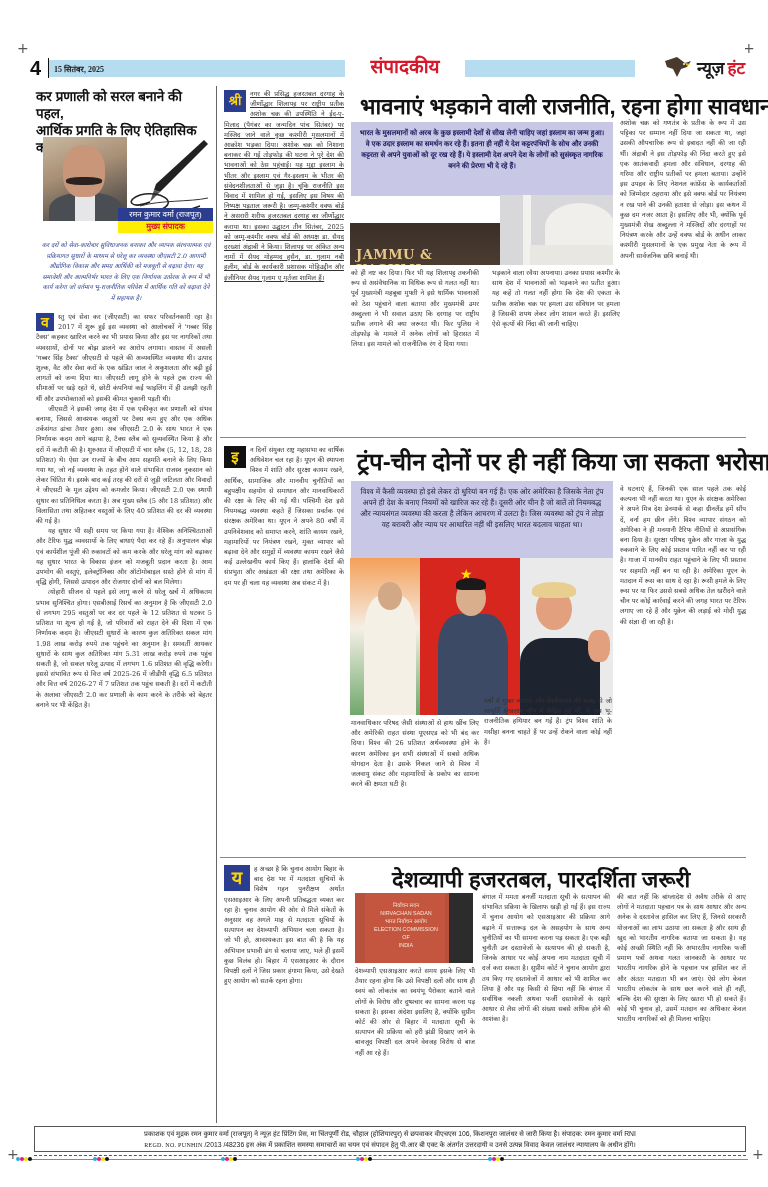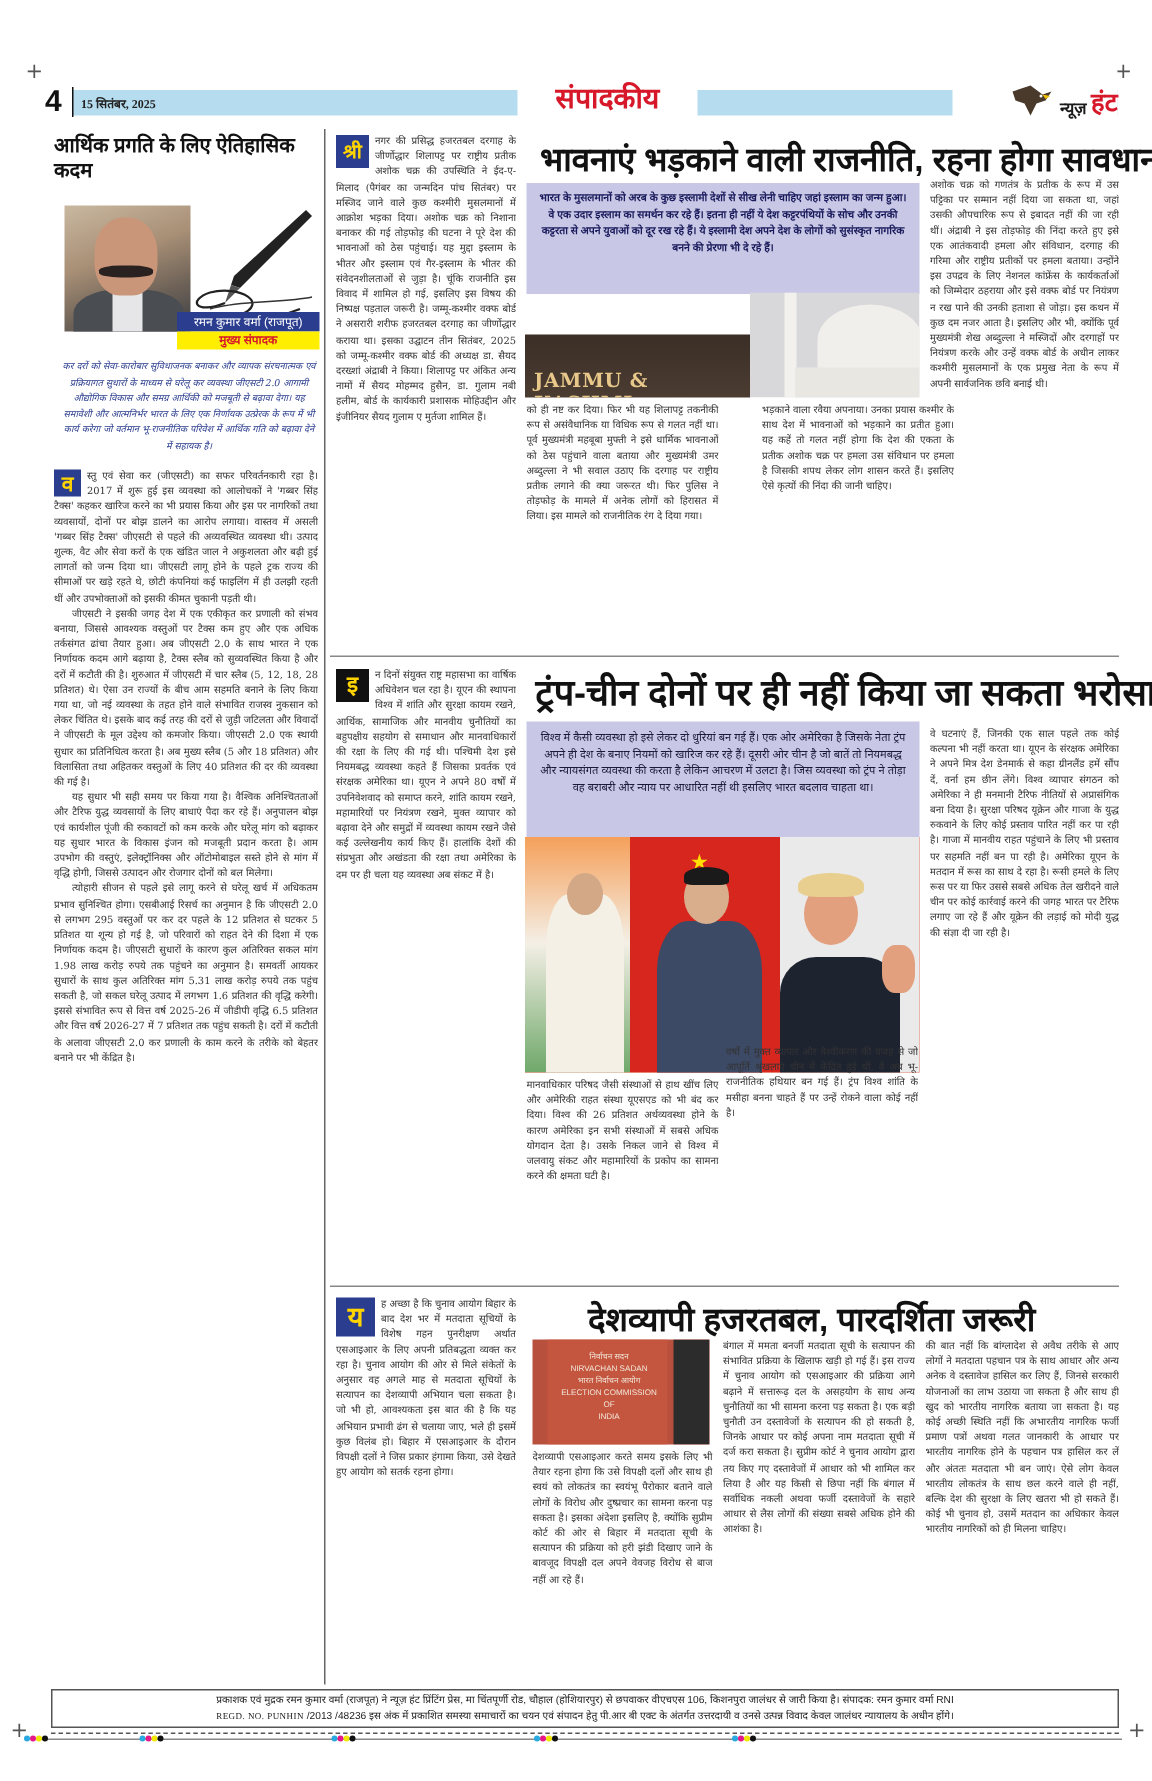--- a/index.html
+++ b/index.html
@@ -8,21 +8,21 @@
 
   
   .hdr{position:absolute;left:30px;top:57px;width:715px;height:22px;display:flex;align-items:center;}
   .hdr .pageno{font-family:"Liberation Sans",sans-serif;font-weight:bold;font-size:20px;color:#111;width:14px;}
   .hdr .band{position:absolute;left:18px;right:0;top:3px;height:17px;background:#b5ddef;}
   .hdr .sep{position:absolute;left:18px;top:1px;width:1px;height:20px;background:#111;z-index:2;}
   .hdr .date{position:absolute;left:24px;top:6px;font-size:8px;font-family:Liberation Serif, serif;font-weight:bold;color:#222;z-index:2;}
   .hdr .section{position:absolute;left:315px;top:-2px;width:120px;height:24px;background:#fff;text-align:center;color:#d6182a;font-family:"Liberation Sans",sans-serif;font-weight:bold;font-size:19px;z-index:2;line-height:24px;}
   .hdr .brand{position:absolute;right:0;top:-10px;width:110px;height:32px;background:#fff;z-index:2;display:flex;align-items:flex-end;justify-content:flex-end;}
   .brand .logo-bird{width:30px;height:24px;margin-right:4px;}
-  .brand .name{font-family:"Liberation Sans",sans-serif;font-weight:bold;font-size:11px;color:#1a1a1a;}
+  .brand .name{font-family:"Liberation Sans",sans-serif;font-weight:bold;font-size:17px;color:#1a1a1a;}
   .brand .name2{font-family:"Liberation Sans",sans-serif;font-weight:bold;font-size:17px;color:#d6182a;margin-left:3px;}
 
   .vline{position:absolute;width:1px;background:#666;}
   .hline{position:absolute;height:1px;background:#888;}
 
   
   .lhead{position:absolute;left:36px;top:88px;width:176px;font-family:"Liberation Sans",sans-serif;font-weight:bold;font-size:13.5px;line-height:17px;color:#111;}
   .photo{position:absolute;left:43px;top:137px;width:84px;height:84px;background:linear-gradient(160deg,#c9b8a0 0%,#a88f76 40%,#6f6358 70%,#3d3f44 100%);overflow:hidden;}
   .photo .face{position:absolute;left:20px;top:8px;width:42px;height:52px;border-radius:45% 45% 40% 40%;background:#c9967a;}
   .photo .mst{position:absolute;left:23px;top:40px;width:36px;height:8px;background:#2a2220;border-radius:40%;}
@@ -104,20 +104,21 @@
     <span class="name">न्यूज़</span>
     <span class="name2">हंट</span>
   </div>
 </div>
 
 <div class="vline" style="left:216px;top:86px;height:1037px;"></div>
 <div class="hline" style="left:220px;top:437px;width:526px;"></div>
 <div class="hline" style="left:220px;top:857px;width:526px;"></div>
 
 <div class="lhead">
+  <div>कर प्रणाली को सरल बनाने की पहल,</div>
   <div>आर्थिक प्रगति के लिए ऐतिहासिक कदम</div>
 </div>
 <div class="photo">
   <div class="body"></div>
     <div class="shirt"></div>
     <div class="face"></div>
     <div class="mst"></div>
 </div>
 <svg class="pen" viewBox="0 0 92 80">
   <path d="M88 4 L40 52 L34 50 L36 44 L84 0 Z" fill="#222"></path>
@@ -130,39 +131,39 @@
 <div class="lquote">कर दरों को सेवा-कारोबार सुविधाजनक बनाकर और व्यापक संरचनात्मक एवं प्रक्रियागत सुधारों के माध्यम से घरेलू कर व्यवस्था जीएसटी 2.0 आगामी औद्योगिक विकास और समग्र आर्थिकी को मजबूती से बढ़ावा देगा। यह समावेशी और आत्मनिर्भर भारत के लिए एक निर्णायक उत्प्रेरक के रूप में भी कार्य करेगा जो वर्तमान भू-राजनीतिक परिवेश में आर्थिक गति को बढ़ावा देने में सहायक है।</div>
 
 <div class="body" style="position:absolute;left:36px;top:312px;width:176px;height:810px;overflow:hidden;">
   <span class="dropcap dc-blue" style="width:18px;height:18px;font-size:14px;line-height:18px;">व</span>
   <p style="display:inline;">स्तु एवं सेवा कर (जीएसटी) का सफर परिवर्तनकारी रहा है। 2017 में शुरू हुई इस व्यवस्था को आलोचकों ने 'गब्बर सिंह टैक्स' कहकर खारिज करने का भी प्रयास किया और इस पर नागरिकों तथा व्यवसायों, दोनों पर बोझ डालने का आरोप लगाया। वास्तव में असली 'गब्बर सिंह टैक्स' जीएसटी से पहले की अव्यवस्थित व्यवस्था थी। उत्पाद शुल्क, वैट और सेवा करों के एक खंडित जाल ने अकुशलता और बढ़ी हुई लागतों को जन्म दिया था। जीएसटी लागू होने के पहले ट्रक राज्य की सीमाओं पर खड़े रहते थे, छोटी कंपनियां कई फाइलिंग में ही उलझी रहती थीं और उपभोक्ताओं को इसकी कीमत चुकानी पड़ती थी।</p>
   <p style="text-indent:12px;">जीएसटी ने इसकी जगह देश में एक एकीकृत कर प्रणाली को संभव बनाया, जिससे आवश्यक वस्तुओं पर टैक्स कम हुए और एक अधिक तर्कसंगत ढांचा तैयार हुआ। अब जीएसटी 2.0 के साथ भारत ने एक निर्णायक कदम आगे बढ़ाया है, टैक्स स्लैब को सुव्यवस्थित किया है और दरों में कटौती की है। शुरुआत में जीएसटी में चार स्लैब (5, 12, 18, 28 प्रतिशत) थे। ऐसा उन राज्यों के बीच आम सहमति बनाने के लिए किया गया था, जो नई व्यवस्था के तहत होने वाले संभावित राजस्व नुकसान को लेकर चिंतित थे। इसके बाद कई तरह की दरों से जुड़ी जटिलता और विवादों ने जीएसटी के मूल उद्देश्य को कमजोर किया। जीएसटी 2.0 एक स्थायी सुधार का प्रतिनिधित्व करता है। अब मुख्य स्लैब (5 और 18 प्रतिशत) और विलासिता तथा अहितकर वस्तुओं के लिए 40 प्रतिशत की दर की व्यवस्था की गई है।</p>
   <p style="text-indent:12px;">यह सुधार भी सही समय पर किया गया है। वैश्विक अनिश्चितताओं और टैरिफ युद्ध व्यवसायों के लिए बाधाएं पैदा कर रहे हैं। अनुपालन बोझ एवं कार्यशील पूंजी की रुकावटों को कम करके और घरेलू मांग को बढ़ाकर यह सुधार भारत के विकास इंजन को मजबूती प्रदान करता है। आम उपभोग की वस्तुएं, इलेक्ट्रॉनिक्स और ऑटोमोबाइल सस्ते होने से मांग में वृद्धि होगी, जिससे उत्पादन और रोजगार दोनों को बल मिलेगा।</p>
   <p style="text-indent:12px;">त्योहारी सीजन से पहले इसे लागू करने से घरेलू खर्च में अधिकतम प्रभाव सुनिश्चित होगा। एसबीआई रिसर्च का अनुमान है कि जीएसटी 2.0 से लगभग 295 वस्तुओं पर कर दर पहले के 12 प्रतिशत से घटकर 5 प्रतिशत या शून्य हो गई है, जो परिवारों को राहत देने की दिशा में एक निर्णायक कदम है। जीएसटी सुधारों के कारण कुल अतिरिक्त सकल मांग 1.98 लाख करोड़ रुपये तक पहुंचने का अनुमान है। समवर्ती आयकर सुधारों के साथ कुल अतिरिक्त मांग 5.31 लाख करोड़ रुपये तक पहुंच सकती है, जो सकल घरेलू उत्पाद में लगभग 1.6 प्रतिशत की वृद्धि करेगी। इससे संभावित रूप से वित्त वर्ष 2025-26 में जीडीपी वृद्धि 6.5 प्रतिशत और वित्त वर्ष 2026-27 में 7 प्रतिशत तक पहुंच सकती है। दरों में कटौती के अलावा जीएसटी 2.0 कर प्रणाली के काम करने के तरीके को बेहतर बनाने पर भी केंद्रित है।</p>
 </div>
 
-<div class="body" style="position:absolute;left:224px;top:89px;width:120px;height:345px;overflow:hidden;">
+<div class="body" style="position:absolute;left:224px;top:89px;width:120px;height:345px;overflow:hidden;text-decoration:underline;">
   <span class="dropcap dc-blue" style="width:22px;height:22px;font-size:13px;line-height:22px;">श्री</span>
   <span>नगर की प्रसिद्ध हजरतबल दरगाह के जीर्णोद्धार शिलापट्ट पर राष्ट्रीय प्रतीक अशोक चक्र की उपस्थिति ने ईद-ए-मिलाद (पैगंबर का जन्मदिन पांच सितंबर) पर मस्जिद जाने वाले कुछ कश्मीरी मुसलमानों में आक्रोश भड़का दिया। अशोक चक्र को निशाना बनाकर की गई तोड़फोड़ की घटना ने पूरे देश की भावनाओं को ठेस पहुंचाई। यह मुद्दा इस्लाम के भीतर और इस्लाम एवं गैर-इस्लाम के भीतर की संवेदनशीलताओं से जुड़ा है। चूंकि राजनीति इस विवाद में शामिल हो गई, इसलिए इस विषय की निष्पक्ष पड़ताल जरूरी है। जम्मू-कश्मीर वक्फ बोर्ड ने असरारी शरीफ हजरतबल दरगाह का जीर्णोद्धार कराया था। इसका उद्घाटन तीन सितंबर, 2025 को जम्मू-कश्मीर वक्फ बोर्ड की अध्यक्ष डा. सैयद दरख्शां अंद्राबी ने किया। शिलापट्ट पर अंकित अन्य नामों में सैयद मोहम्मद हुसैन, डा. गुलाम नबी हलीम, बोर्ड के कार्यकारी प्रशासक मोहिउद्दीन और इंजीनियर सैयद गुलाम ए मुर्तजा शामिल हैं।</span>
 </div>
 <div class="ahead" style="left:360px;top:90px;font-size:22px;">भावनाएं भड़काने वाली राजनीति, रहना होगा सावधान</div>
 <div class="pull" style="left:351px;top:122px;width:262px;height:74px;">भारत के मुसलमानों को अरब के कुछ इस्लामी देशों से सीख लेनी चाहिए जहां इस्लाम का जन्म हुआ। वे एक उदार इस्लाम का समर्थन कर रहे हैं। इतना ही नहीं ये देश कट्टरपंथियों के सोच और उनकी कट्टरता से अपने युवाओं को दूर रख रहे हैं। ये इस्लामी देश अपने देश के लोगों को सुसंस्कृत नागरिक बनने की प्रेरणा भी दे रहे हैं।</div>
 <div class="img-kashmir">
   <div class="board">
       <span class="t1">JAMMU &amp; KASHMI</span>
       <span class="t2">Reconstruction And Re</span>
       <span class="t3">Assari Sharief Haz</span>
     </div>
   <div class="sky"></div>
     <div class="minaret"></div>
     <div class="dome"></div>
     <div class="base"></div>
 </div>
 <div class="body" style="position:absolute;left:351px;top:268px;width:128px;height:166px;overflow:hidden;">को ही नष्ट कर दिया। फिर भी यह शिलापट्ट तकनीकी रूप से असंवैधानिक या विधिक रूप से गलत नहीं था। पूर्व मुख्यमंत्री महबूबा मुफ्ती ने इसे धार्मिक भावनाओं को ठेस पहुंचाने वाला बताया और मुख्यमंत्री उमर अब्दुल्ला ने भी सवाल उठाए कि दरगाह पर राष्ट्रीय प्रतीक लगाने की क्या जरूरत थी। फिर पुलिस ने तोड़फोड़ के मामले में अनेक लोगों को हिरासत में लिया। इस मामले को राजनीतिक रंग दे दिया गया।</div>
-<div class="body" style="position:absolute;left:508px;top:268px;width:128px;height:166px;overflow:hidden;">भड़काने वाला रवैया अपनाया। उनका प्रयास कश्मीर के साथ देश में भावनाओं को भड़काने का प्रतीत हुआ। यह कहें तो गलत नहीं होगा कि देश की एकता के प्रतीक अशोक चक्र पर हमला उस संविधान पर हमला है जिसकी शपथ लेकर लोग शासन करते हैं। इसलिए ऐसे कृत्यों की निंदा की जानी चाहिए।</div>
+<div class="body" style="position:absolute;left:492px;top:268px;width:128px;height:166px;overflow:hidden;">भड़काने वाला रवैया अपनाया। उनका प्रयास कश्मीर के साथ देश में भावनाओं को भड़काने का प्रतीत हुआ। यह कहें तो गलत नहीं होगा कि देश की एकता के प्रतीक अशोक चक्र पर हमला उस संविधान पर हमला है जिसकी शपथ लेकर लोग शासन करते हैं। इसलिए ऐसे कृत्यों की निंदा की जानी चाहिए।</div>
 <div class="body" style="position:absolute;left:620px;top:118px;width:126px;height:316px;overflow:hidden;">अशोक चक्र को गणतंत्र के प्रतीक के रूप में उस पट्टिका पर सम्मान नहीं दिया जा सकता था, जहां उसकी औपचारिक रूप से इबादत नहीं की जा रही थीं। अंद्राबी ने इस तोड़फोड़ की निंदा करते हुए इसे एक आतंकवादी हमला और संविधान, दरगाह की गरिमा और राष्ट्रीय प्रतीकों पर हमला बताया। उन्होंने इस उपद्रव के लिए नेशनल कांफ्रेंस के कार्यकर्ताओं को जिम्मेदार ठहराया और इसे वक्फ बोर्ड पर नियंत्रण न रख पाने की उनकी हताशा से जोड़ा। इस कथन में कुछ दम नजर आता है। इसलिए और भी, क्योंकि पूर्व मुख्यमंत्री शेख अब्दुल्ला ने मस्जिदों और दरगाहों पर नियंत्रण करके और उन्हें वक्फ बोर्ड के अधीन लाकर कश्मीरी मुसलमानों के एक प्रमुख नेता के रूप में अपनी सार्वजनिक छवि बनाई थी।</div>
 
 <div class="body" style="position:absolute;left:224px;top:445px;width:120px;height:408px;overflow:hidden;">
   <span class="dropcap dc-black" style="width:22px;height:22px;font-size:15px;line-height:22px;">इ</span>
   <span>न दिनों संयुक्त राष्ट्र महासभा का वार्षिक अधिवेशन चल रहा है। यूएन की स्थापना विश्व में शांति और सुरक्षा कायम रखने, आर्थिक, सामाजिक और मानवीय चुनौतियों का बहुपक्षीय सहयोग से समाधान और मानवाधिकारों की रक्षा के लिए की गई थी। पश्चिमी देश इसे नियमबद्ध व्यवस्था कहते हैं जिसका प्रवर्तक एवं संरक्षक अमेरिका था। यूएन ने अपने 80 वर्षों में उपनिवेशवाद को समाप्त करने, शांति कायम रखने, महामारियों पर नियंत्रण रखने, मुक्त व्यापार को बढ़ावा देने और समुद्रों में व्यवस्था कायम रखने जैसे कई उल्लेखनीय कार्य किए हैं। हालांकि देशों की संप्रभुता और अखंडता की रक्षा तथा अमेरिका के दम पर ही चला यह व्यवस्था अब संकट में है।</span>
 </div>
 <div class="ahead" style="left:357px;top:444px;font-size:24px;">ट्रंप-चीन दोनों पर ही नहीं किया जा सकता भरोसा</div>
 <div class="pull" style="left:351px;top:481px;width:262px;height:77px;font-weight:normal;font-size:7.4px;color:#1a1a3a;">विश्व में कैसी व्यवस्था हो इसे लेकर दो धुरियां बन गई हैं। एक ओर अमेरिका है जिसके नेता ट्रंप अपने ही देश के बनाए नियमों को खारिज कर रहे हैं। दूसरी ओर चीन है जो बातें तो नियमबद्ध और न्यायसंगत व्यवस्था की करता है लेकिन आचरण में उलटा है। जिस व्यवस्था को ट्रंप ने तोड़ा वह बराबरी और न्याय पर आधारित नहीं थी इसलिए भारत बदलाव चाहता था।</div>
 <div class="img-leaders">
   <div class="india"></div>

